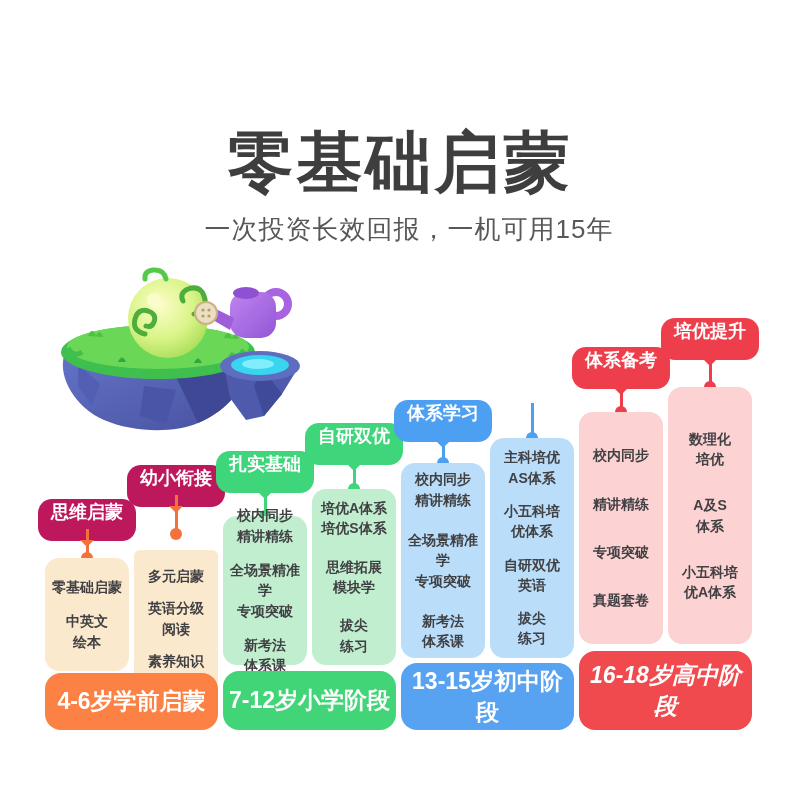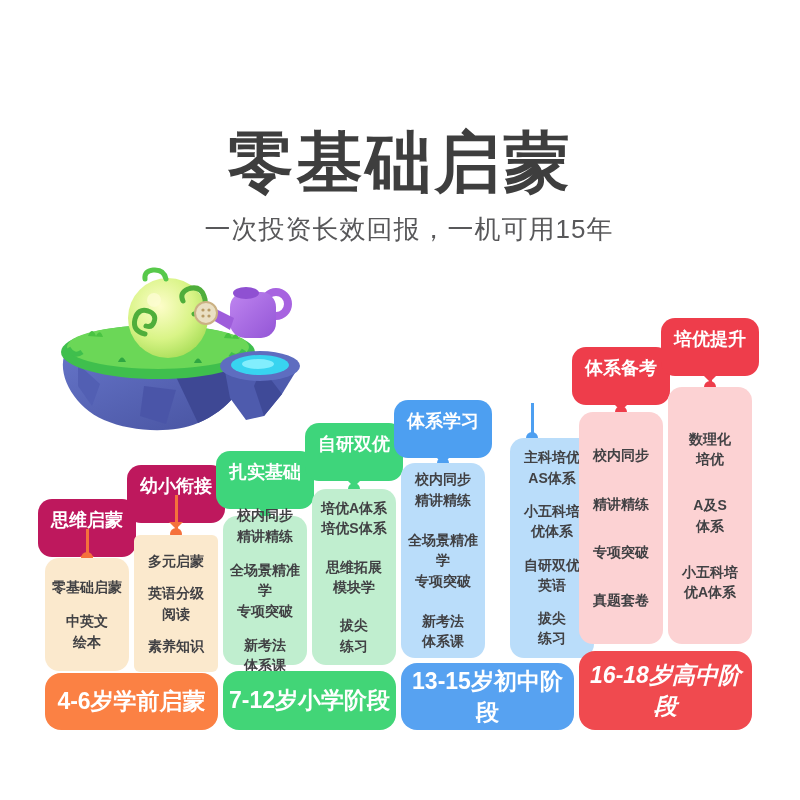--- a/index.html
+++ b/index.html
@@ -6,21 +6,21 @@
   .canvas{position:relative;width:800px;height:800px;margin:0 auto;background:#ffffff;overflow:hidden;
           font-family:"Liberation Sans","DejaVu Sans",sans-serif;}
   .title{position:absolute;top:118px;left:0;width:800px;margin:0;text-align:center;
          font-size:66px;font-weight:900;color:#3E3E3E;letter-spacing:3px;}
   .subtitle{position:absolute;top:212px;left:9px;width:800px;text-align:center;
             font-size:26px;font-weight:400;color:#58585A;letter-spacing:1px;}
   .illu{position:absolute;left:48px;top:266px;}
 
   
   .badge{position:absolute;transform:translateX(-50%);height:42px;line-height:27px;
-         padding:8px 13px;border-radius:14px;color:#fff;font-size:18px;font-weight:700;
+         padding:0 13px;border-radius:14px;color:#fff;font-size:18px;font-weight:700;
          white-space:nowrap;text-align:center;}
   .badge::after{content:"";position:absolute;left:50%;bottom:-6px;transform:translateX(-50%);
          border-left:7px solid transparent;border-right:7px solid transparent;border-top:7px solid;}
   .s1 .badge,.badge.s1{background:#be185d;}  .badge.s1::after{border-top-color:#F5713B;}
   .badge.s2{background:#3ED57B;} .badge.s2::after{border-top-color:#3ED57B;}
   .badge.s3{background:#4D9FF1;} .badge.s3::after{border-top-color:#4D9FF1;}
   .badge.s4{background:#EE3D4B;} .badge.s4::after{border-top-color:#EE3D4B;}
 
   .cline{position:absolute;width:3px;}
   .cline.s1{background:#F5713B;} .cline.s2{background:#3ED57B;}
@@ -31,25 +31,25 @@
 
   
   .column{position:absolute;width:84px;border-radius:14px;display:flex;flex-direction:column;
           justify-content:center;align-items:center;box-sizing:border-box;padding:8px 2px;}
   .column.s1{background:#FBE9CD;} .column.s2{background:#C0EECF;}
   .column.s3{background:#BADDFA;} .column.s4{background:#FCD2D3;}
   .item{white-space:pre-line;text-align:center;font-size:14px;font-weight:700;
         color:#414144;line-height:1.45;}
 
   .c1{left:45px; top:558px;height:113px;gap:14px;}
-  .c2{left:134px;top:535px;height:137px;gap:12px;border-radius:6px;}
+  .c2{left:134px;top:550px;height:137px;gap:12px;border-radius:6px;}
   .c3{left:223px;top:516px;height:149px;gap:14px;}
   .c4{left:312px;top:489px;height:176px;gap:18px;}
   .c5{left:401px;top:463px;height:195px;gap:20px;}
-  .c6{left:490px;top:438px;height:220px;gap:13px;margin-left:20px;}
+  .c6{left:490px;top:438px;height:220px;gap:13px;}
   .c7{left:579px;top:412px;height:232px;gap:28px;}
   .c8{left:668px;top:387px;height:257px;gap:26px;}
 
   .bg1{left:87px; top:499px;} .ln1{left:85.5px; top:529px;height:33px;} .dt1{left:81px; top:552px;}
   .bg2{left:176px;top:465px;} .ln2{left:174.5px;top:495px;height:43px;} .dt2{left:170px;top:528px;}
   .bg3{left:265px;top:451px;} .ln3{left:263.5px;top:481px;height:39px;} .dt3{left:259px;top:510px;}
   .bg4{left:354px;top:423px;} .ln4{left:352.5px;top:453px;height:40px;} .dt4{left:348px;top:483px;}
   .bg5{left:443px;top:400px;} .ln5{left:441.5px;top:430px;height:37px;} .dt5{left:437px;top:457px;}
   .bg6{left:532px;top:373px;} .ln6{left:530.5px;top:403px;height:39px;} .dt6{left:526px;top:432px;}
   .bg7{left:621px;top:347px;} .ln7{left:619.5px;top:377px;height:39px;} .dt7{left:615px;top:406px;}

